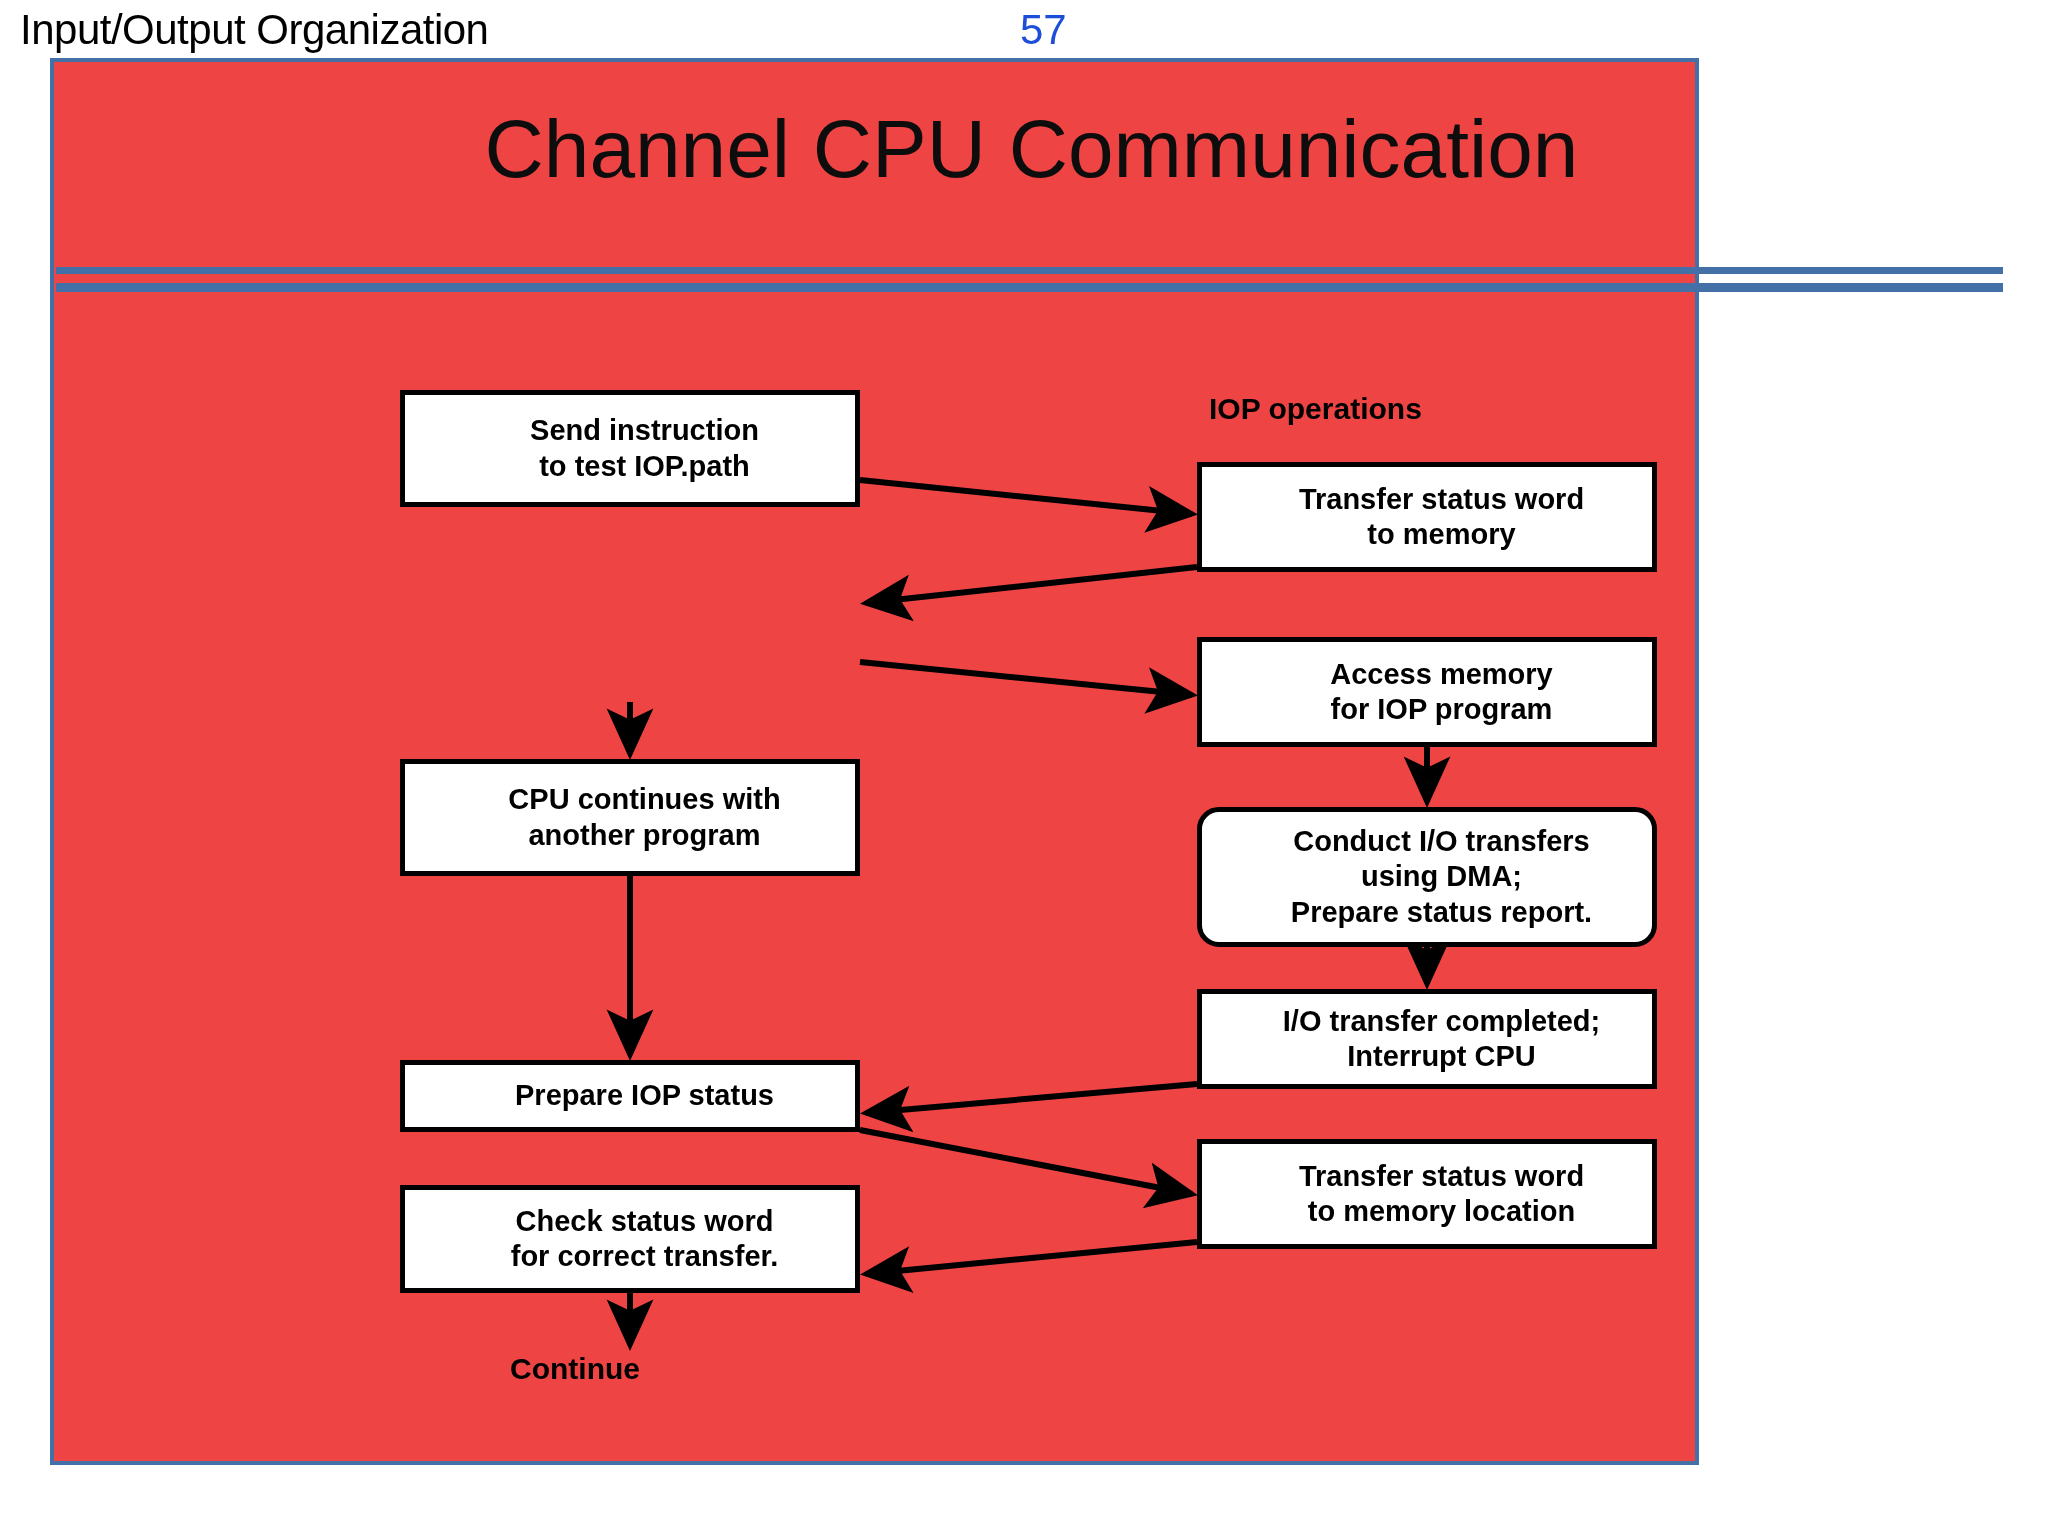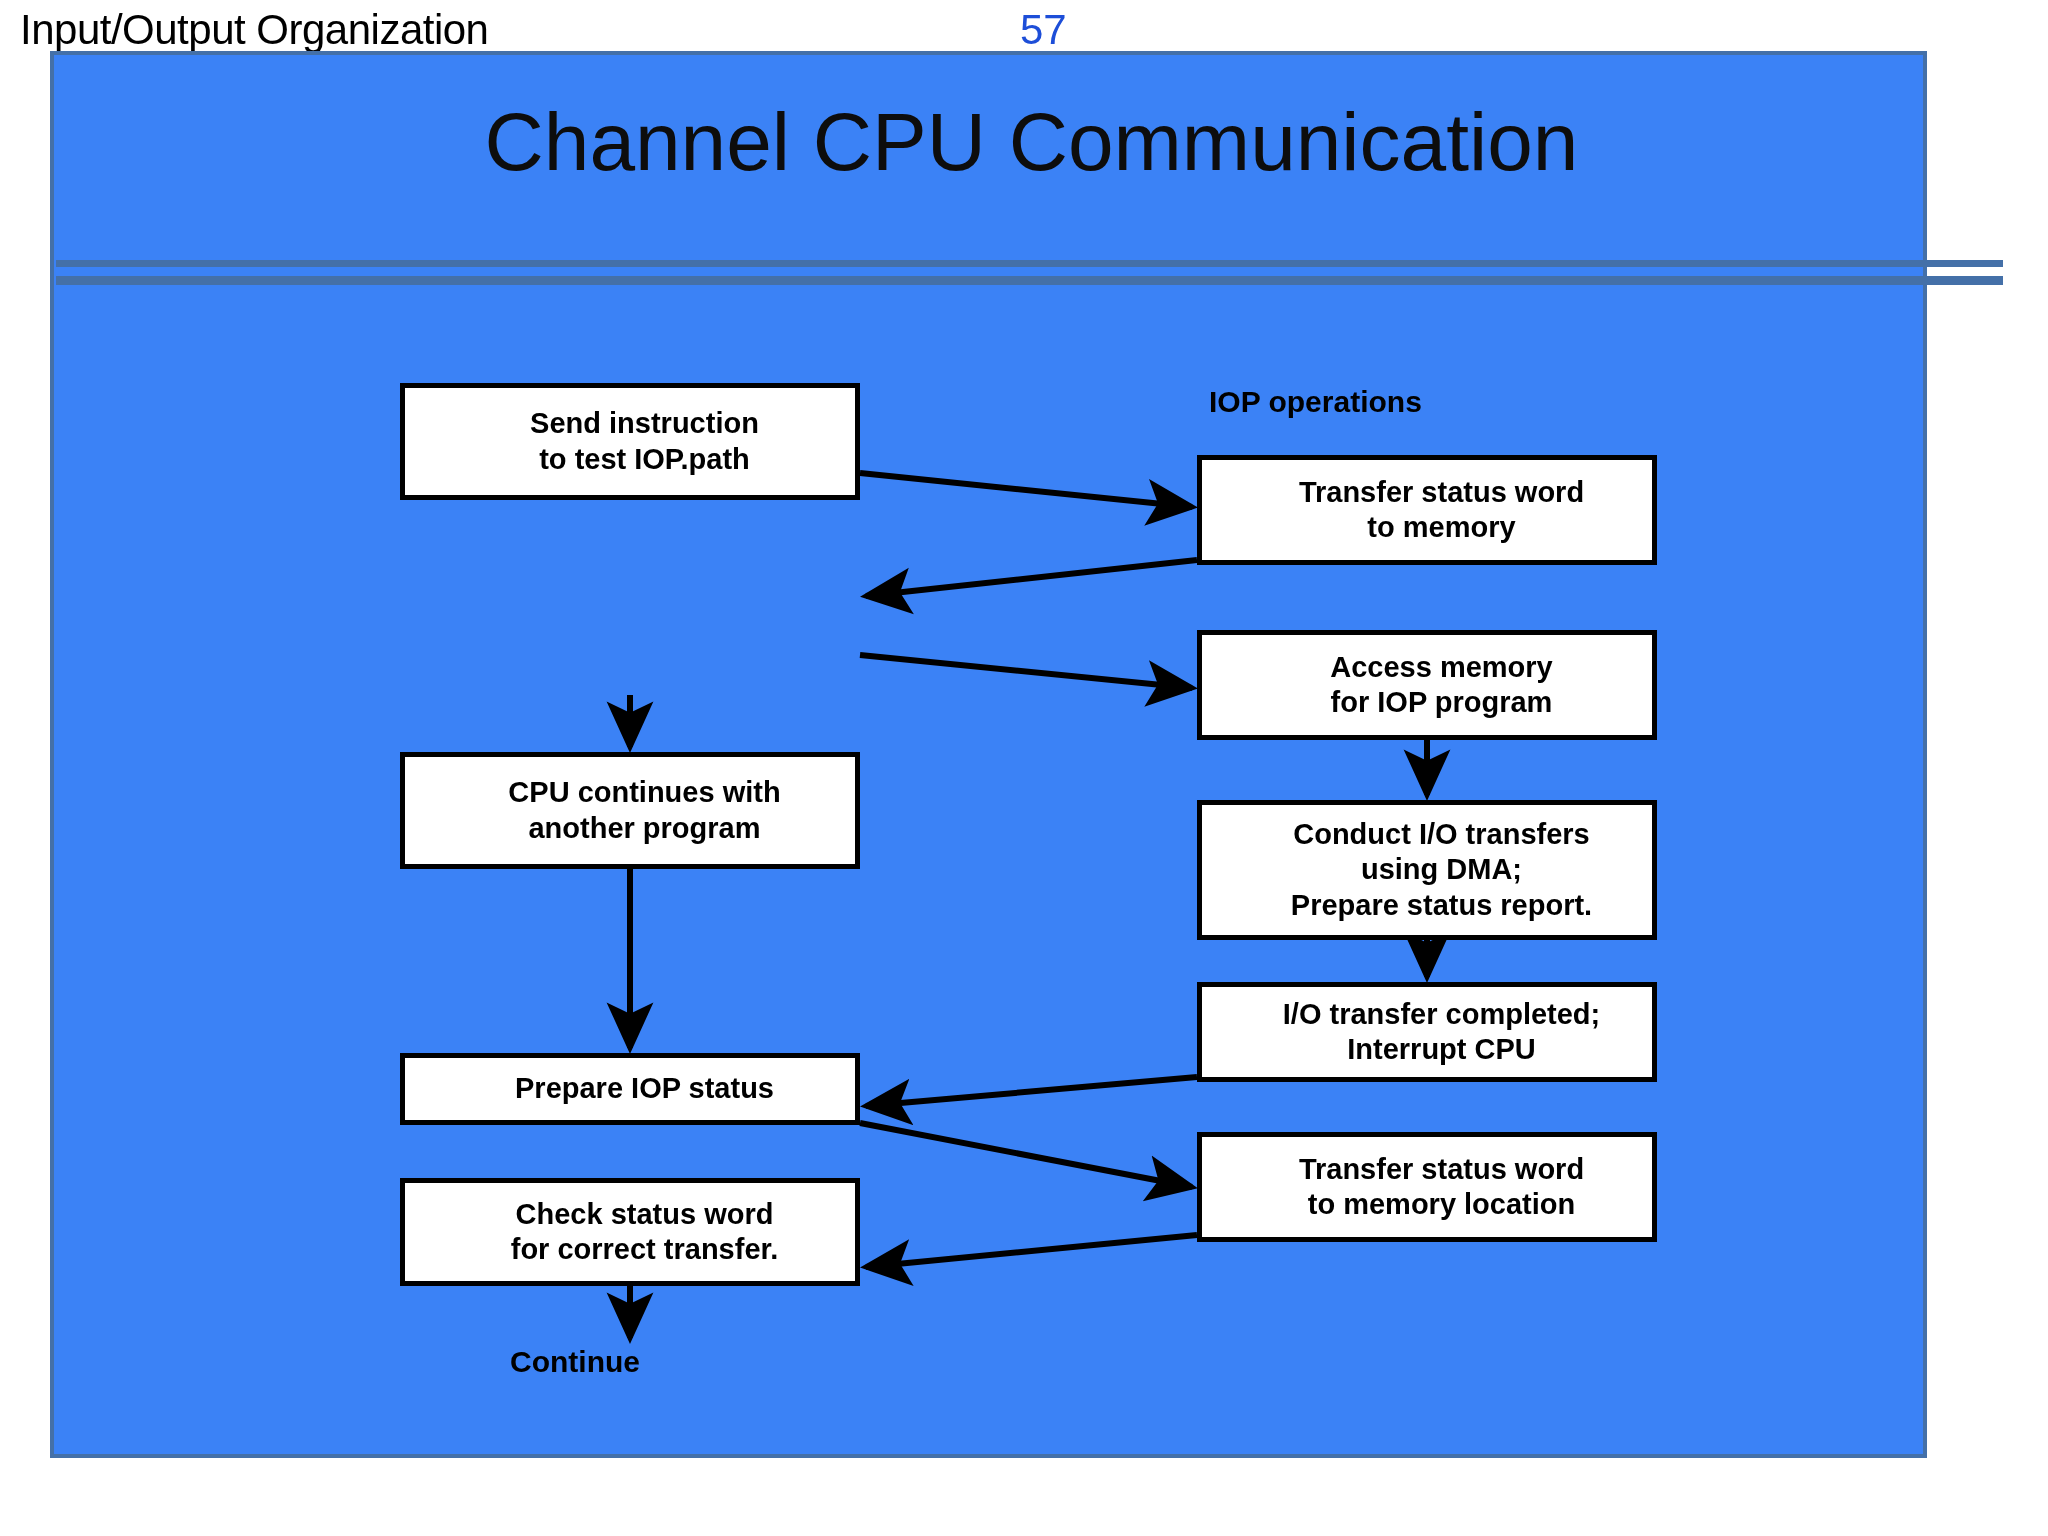--- a/index.html
+++ b/index.html
@@ -37,26 +37,26 @@
     left: 1020px;
     top: 6px;
     font-size: 42px;
     color: #1d4ed8;
   }
 
   
   #slide-frame {
     position: absolute;
     left: 50px;
-    top: 51px;
-    width: 1877px;
+    top: 58px;
+    width: 1649px;
     height: 1407px;
     border: 4px solid #4470a8;
     box-sizing: border-box;
-    background: #3b82f6;
+    background: #ef4444;
   }
 
   #slide-title {
     position: absolute;
     left: 0;
     top: 40px;
     width: 1955px;
     text-align: center;
     font-size: 82px;
     color: #0d0d0d;
@@ -113,21 +113,21 @@
   
   #node-send-instruction   { left: 346px; top: 328px;  width: 460px; height: 117px; }
   #node-if-status-ok       { left: 346px; top: 518px;  width: 460px; height: 122px; }
   #node-cpu-continues      { left: 346px; top: 697px;  width: 460px; height: 117px; }
   #node-request-iop-status { left: 346px; top: 998px;  width: 460px; height: 72px;  }
   #node-check-status-word  { left: 346px; top: 1123px; width: 460px; height: 108px; }
 
   
   #node-transfer-status-memory   { left: 1143px; top: 400px;  width: 460px; height: 110px; }
   #node-access-memory            { left: 1143px; top: 575px;  width: 460px; height: 110px; }
-  #node-conduct-io-transfers     { left: 1143px; top: 745px;  width: 460px; height: 140px; }
+  #node-conduct-io-transfers     { left: 1143px; top: 745px;  width: 460px; height: 140px; border-radius: 22px; }
   #node-io-transfer-completed    { left: 1143px; top: 927px;  width: 460px; height: 100px; }
   #node-transfer-status-location { left: 1143px; top: 1077px; width: 460px; height: 110px; }
 
   #continue-label {
     position: absolute;
     left: 346px;
     top: 1290px;
     width: 350px;
     text-align: center;
     font-size: 30px;

